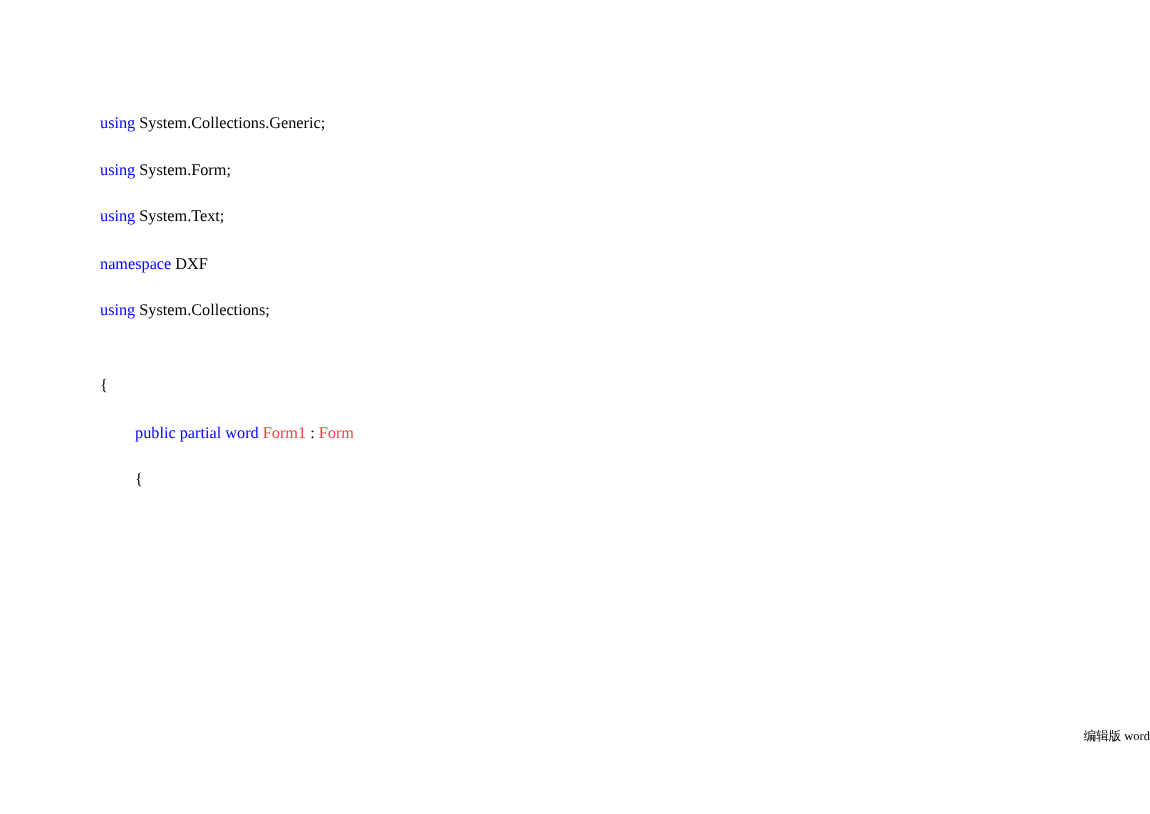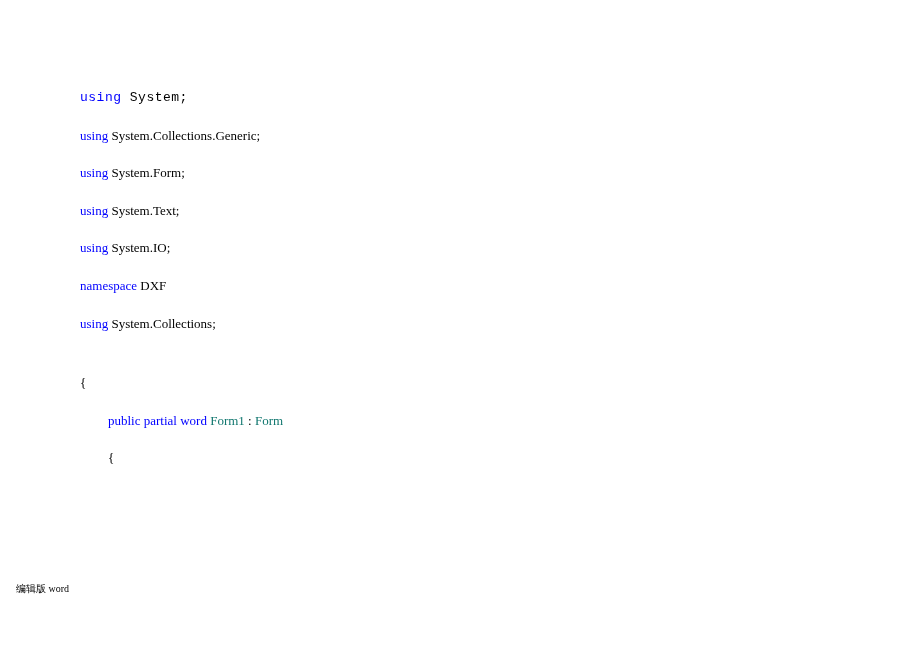--- a/index.html
+++ b/index.html
@@ -18,51 +18,49 @@
     font-size: 13px;
     line-height: 1.2;
     margin-bottom: 22px;
     white-space: pre;
   }
   .code-line.first {
     font-family: "Courier New", monospace;
     letter-spacing: 0.5px;
   }
   .kw { color: #0000ff; }
-  .type { color: #0f766e; }
+  .type { color: #ef4444; }
   .plain { color: #000; }
   .footer {
     position: absolute;
     bottom: 55px;
     left: 16px;
     right: 0;
-    text-align: left;
+    text-align: right;
     font-size: 10px;
     color: #000;
     font-family: "SimSun", serif;
   }
   .indent1 { padding-left: 28px; }
 </style>
 </head>
 <body>
 
 <div class="page">
 
-  <div class="code-line first"><span class="kw">using</span><span class="plain"> System;</span></div>
 
   <div class="code-line"><span class="kw">using</span><span class="plain"> System.Collections.Generic;</span></div>
 
 
   <div class="code-line"><span class="kw">using</span><span class="plain"> System.Form;</span></div>
 
 
   <div class="code-line"><span class="kw">using</span><span class="plain"> System.Text;</span></div>
 
 
-  <div class="code-line"><span class="kw">using</span><span class="plain"> System.IO;</span></div>
 
   <div class="code-line"><span class="kw">namespace</span><span class="plain"> DXF</span></div>
 
   <div class="code-line" style="margin-bottom:44px;"><span class="kw">using</span><span class="plain"> System.Collections;</span></div>
 
   <div class="code-line"><span class="plain">{</span></div>
 
   <div class="code-line indent1"><span class="kw">public</span><span class="kw"> partial</span><span class="kw"> word</span><span class="type"> Form1</span><span class="plain"> : </span><span class="type">Form</span></div>
 
   <div class="code-line indent1"><span class="plain">{</span></div>

